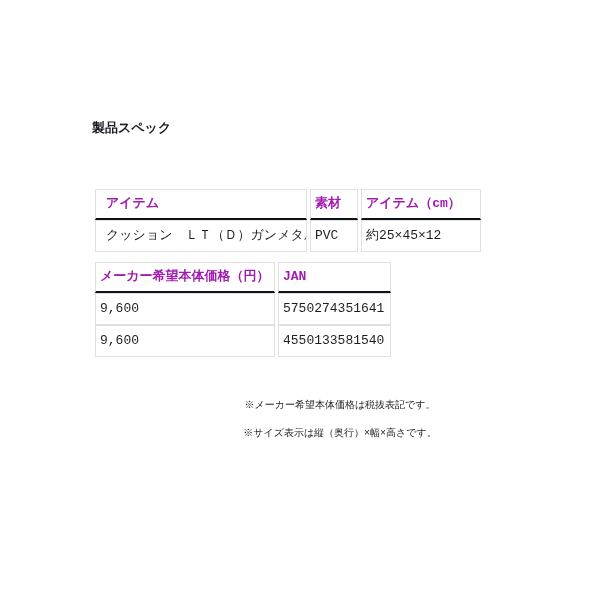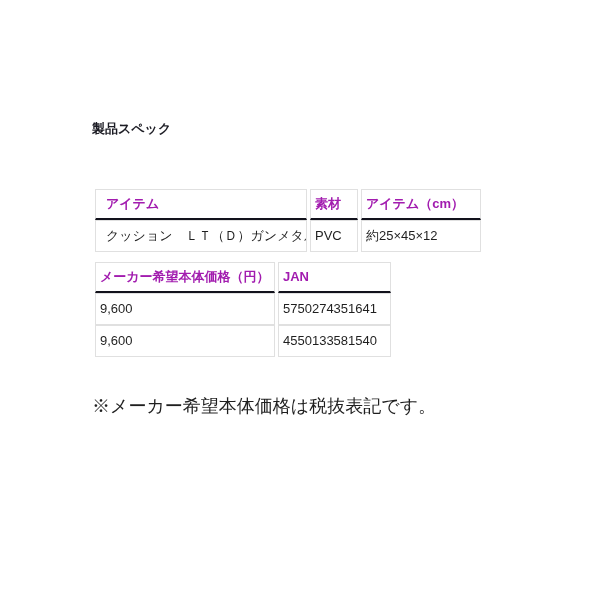--- a/index.html
+++ b/index.html
@@ -7,20 +7,21 @@
     padding: 0;
     background: #ffffff;
     width: 600px;
     height: 600px;
     overflow: hidden;
     font-family: "Liberation Sans", sans-serif;
     color: #1f1f1f;
   }
   .content {
     padding: 122px 12px 0 92px;
+    font-family: Liberation Mono, monospace;
   }
   .page-title {
     font-size: 13px;
     font-weight: bold;
     line-height: 14px;
     margin: 0;
     color: #1c1c24;
   }
   table {
     border-collapse: separate;
@@ -58,24 +59,25 @@
   .spec-table th.cell-item, .spec-table td.cell-item {
     text-align: left;
     padding-left: 10px;
   }
   .price-table .col-price { width: 180px; }
   .price-table .col-jan { width: 113px; }
   .notes {
     margin-top: 42px;
   }
   .note-line {
-    font-size: 18px;
+    font-size: 10px;
     line-height: 14px;
     margin: 0 0 14px 0;
     color: #1f1f1f;
+    text-align: center;
   }
 </style>
 </head>
 <body>
 
 <div class="content">
 
   <h2 class="page-title">製品スペック</h2>
 
   <table class="spec-table">
@@ -118,15 +120,16 @@
       </tr>
       <tr>
         <td>9,600</td>
         <td>4550133581540</td>
       </tr>
     </tbody>
   </table>
 
   <div class="notes">
     <p class="note-line">※メーカー希望本体価格は税抜表記です。</p>
+    <p class="note-line">※サイズ表示は縦（奥行）×幅×高さです。</p>
   </div>
 
 </div>
 
 </body></html>

